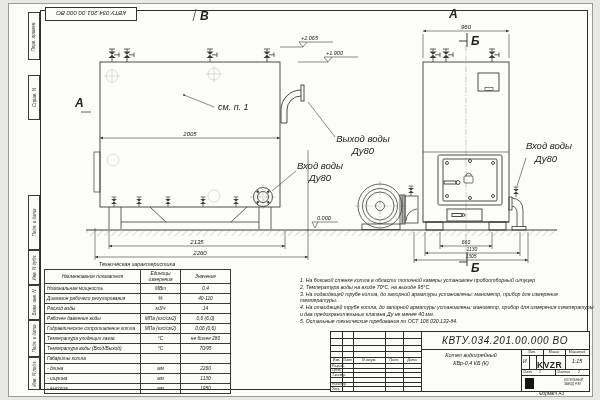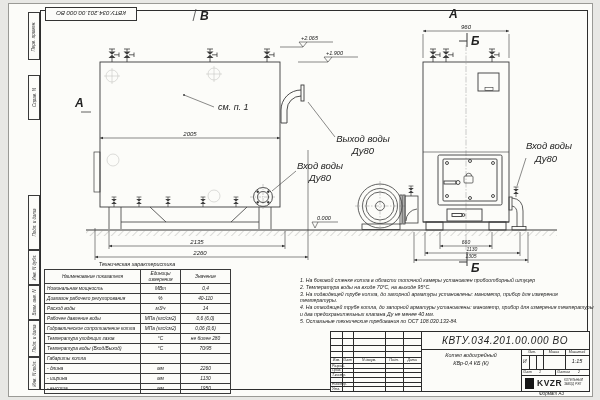--- a/index.html
+++ b/index.html
@@ -438,19 +438,19 @@
     <div class="cell tiny" style="left:234px;top:18px;width:24px;text-align:center">Масштаб</div>
     <div class="cell" style="left:190px;top:26px;width:7.5px;text-align:center;font-size:5px">И</div>
     <div class="cell" style="left:234px;top:26px;width:24px;text-align:center;font-size:5.5px">1:15</div>
 
     <div class="cell tiny" style="left:192px;top:38.3px">Лист</div>
     <div class="cell tiny" style="left:208px;top:38.3px">1</div>
     <div class="cell tiny" style="left:226px;top:38.3px">Листов</div>
     <div class="cell tiny" style="left:247px;top:38.3px">2</div>
 
     <div class="logo-box" style="left:194px;top:45.5px;width:9px;height:11px"></div>
-    <div class="cell kvzr" style="left:206px;top:46px">KVZR</div>
+    <div class="cell kvzr" style="left:206px;top:28px">KVZR</div>
     <div class="cell logosub" style="left:233px;top:46.5px">КОТЕЛЬНЫЙ</div>
     <div class="cell logosub" style="left:233px;top:50.5px">ЗАВОД РЭП</div>
   </div>
 
   <div class="fmt">Формат А3</div>
 </div>
 
 </body></html>

